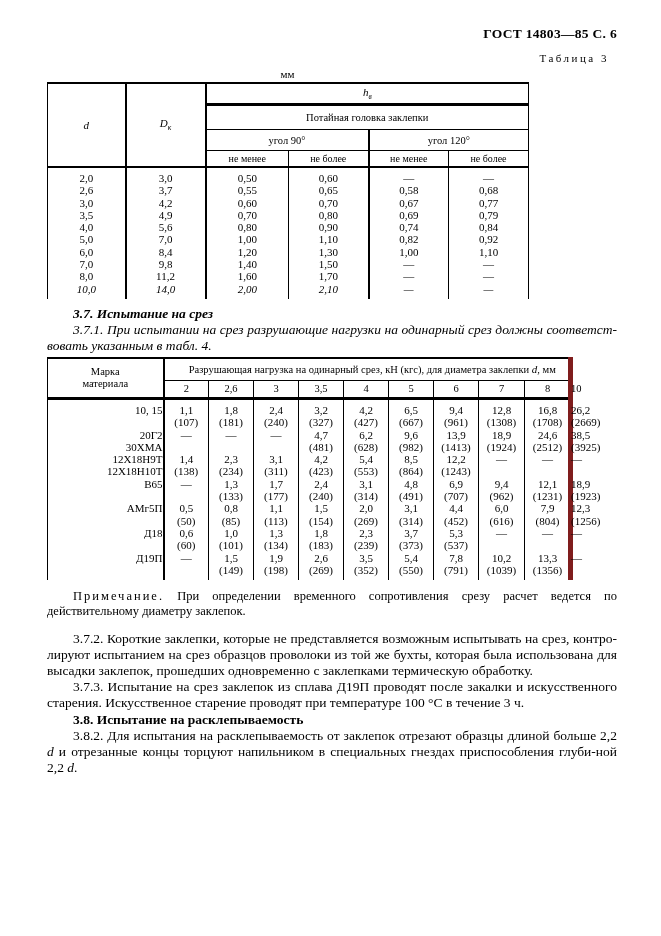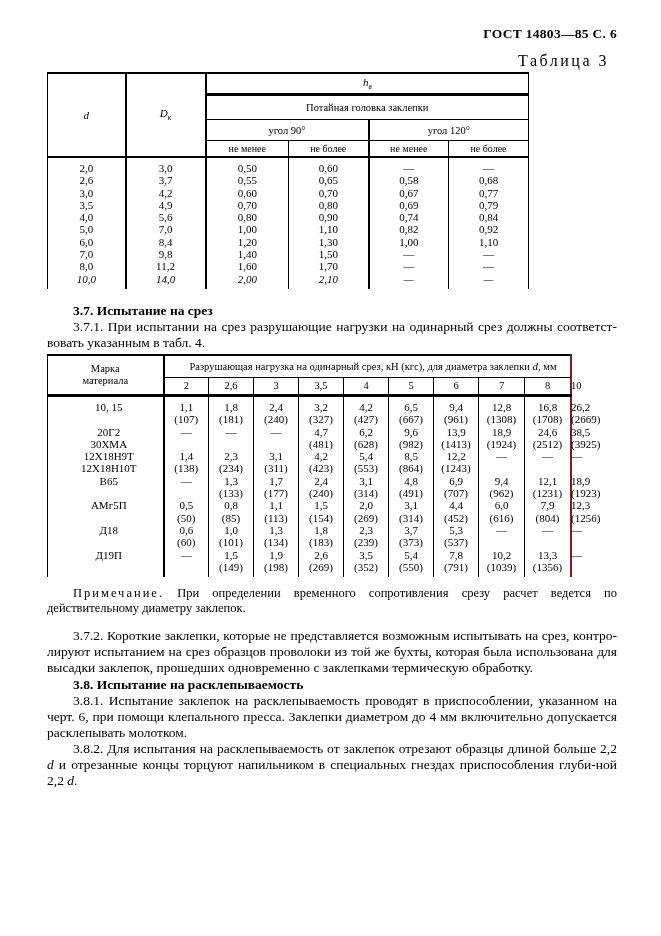--- a/index.html
+++ b/index.html
@@ -10,21 +10,21 @@
     font-family:"Liberation Serif","DejaVu Serif",serif;
     overflow:hidden;
   }
   .content { margin:0 44px 0 47px; width:570px; }
 
   .doc-header {
     padding-top:26px; text-align:right;
     font-weight:bold; font-size:13.5px; letter-spacing:0.3px;
   }
   .tbl-caption {
-    text-align:right; font-size:16px; letter-spacing:2.5px;
+    text-align:right; font-size:11px; letter-spacing:2.5px;
     margin-top:10px; margin-right:8px;
   }
   .units { width:481px; text-align:center; font-size:11px; margin-top:4px; }
 
   table { border-collapse:collapse; table-layout:fixed; }
   td { padding:0; vertical-align:middle; text-align:center; }
 
   
   .t3 {
     width:481px; margin-top:2px;
@@ -48,54 +48,55 @@
   .t3c2 { border-right:1px solid #000; }
   .t3c3 { border-right:2px solid #000; }
   .t3c4 { border-right:1px solid #000; }
 
   
   .para {
     margin:0; text-indent:26px; text-align:justify;
     font-size:13.5px; line-height:16px;
   }
   .para.heading { font-weight:bold; text-align:left; }
-  .tb1 { margin-top:14px; }
+  .tb1 { margin-top:7px;font-style:italic; }
   .tb2 { margin-top:12px; }
   .tb2 .para.heading { margin-top:1px; }
 
   
   .t4 {
     width:454px; margin-top:3px;
-    border-top:2px solid #000; border-left:1px solid #000; border-right:2px solid #7f1d1d;
+    border-top:2px solid #000; border-left:1px solid #000; border-right:5px solid #7f1d1d;
   }
   .t4 .hc-mat { border-right:2px solid #000; border-bottom:3px solid #000; font-size:10.5px; line-height:12px; }
   .t4 .hc-span { border-bottom:1px solid #000; height:21px; font-size:10.5px;padding-left:12px; }
   .t4 .hc-span i { font-size:11px; }
   .t4 .hc-dia { border-bottom:3px solid #000; border-right:1px solid #000; height:16px; font-size:10.5px; }
   .t4 .hc-dia.last { border-right:none; }
   .t4 tbody td { font-size:11px; line-height:12.3px; vertical-align:top; }
   .t4 tbody tr:first-child td { padding-top:4px; }
   .t4 tbody tr:last-child td { padding-bottom:4px; }
-  .t4 .t4m { border-right:2px solid #000; text-align:center; padding-left:7px; }
+  .t4 .t4m { border-right:2px solid #000; text-align:right; padding-left:7px; }
   .t4 .t4v { border-right:1px solid #000; }
   .t4 .t4v.last { border-right:none; }
   .t4 .cl { height:12.3px; }
 
   .note { margin-top:9px; font-size:12.5px; line-height:14.5px; text-indent:26px; text-align:justify; }
   .sp { letter-spacing:2px; }
 </style>
 </head>
 <body>
 
 <div class="page">
   <div class="content">
 
     <div class="doc-header">ГОСТ 14803—85 С. 6</div>
 
     <div class="tbl-caption">Таблица 3</div>
+    <div class="units">мм</div>
 
     <table class="t3">
       <colgroup>
         <col style="width:78px">
           <col style="width:80px">
           <col style="width:83px">
         <col style="width:80px">
           <col style="width:80px">
           <col style="width:80px">
       </colgroup>
@@ -567,19 +568,19 @@
               <div class="cl">&nbsp;</div>
             </td>
           </tr>
         </tbody>
     </table>
 
     <p class="note"><span class="sp">Примечание.</span><span> При определении временного сопротивления срезу расчет ведется по действительному диаметру заклепок.</span></p>
 
     <div class="tb2">
         <p class="para"><span>3.7.2. Короткие заклепки, которые не представляется возможным испытывать на срез, контро-лируют испытанием на срез образцов проволоки из той же бухты, которая была использована для высадки заклепок, прошедших одновременно с заклепками термическую обработку.</span></p>
+        <p class="para"><span>3.7.3. Испытание на срез заклепок из сплава Д19П проводят после закалки и искусственного старения. Искусственное старение проводят при температуре 100 °С в течение 3 ч.</span></p>
         <p class="para heading">3.8. Испытание на расклепываемость</p>
-        <p class="para"><span>3.8.1. Испытание заклепок на расклепываемость проводят в приспособлении, указанном на черт. 6, при помощи клепального пресса. Заклепки диаметром до 4 мм включительно допускается расклепывать молотком.</span></p>
         <p class="para"><span>3.8.2. Для испытания на расклепываемость от заклепок отрезают образцы длиной больше 2,2 </span><i>d</i><span> и отрезанные концы торцуют напильником в специальных гнездах приспособления глуби-ной 2,2 </span><i>d</i><span>.</span></p>
       </div>
 
   </div>
 </div>
 
 </body></html>

